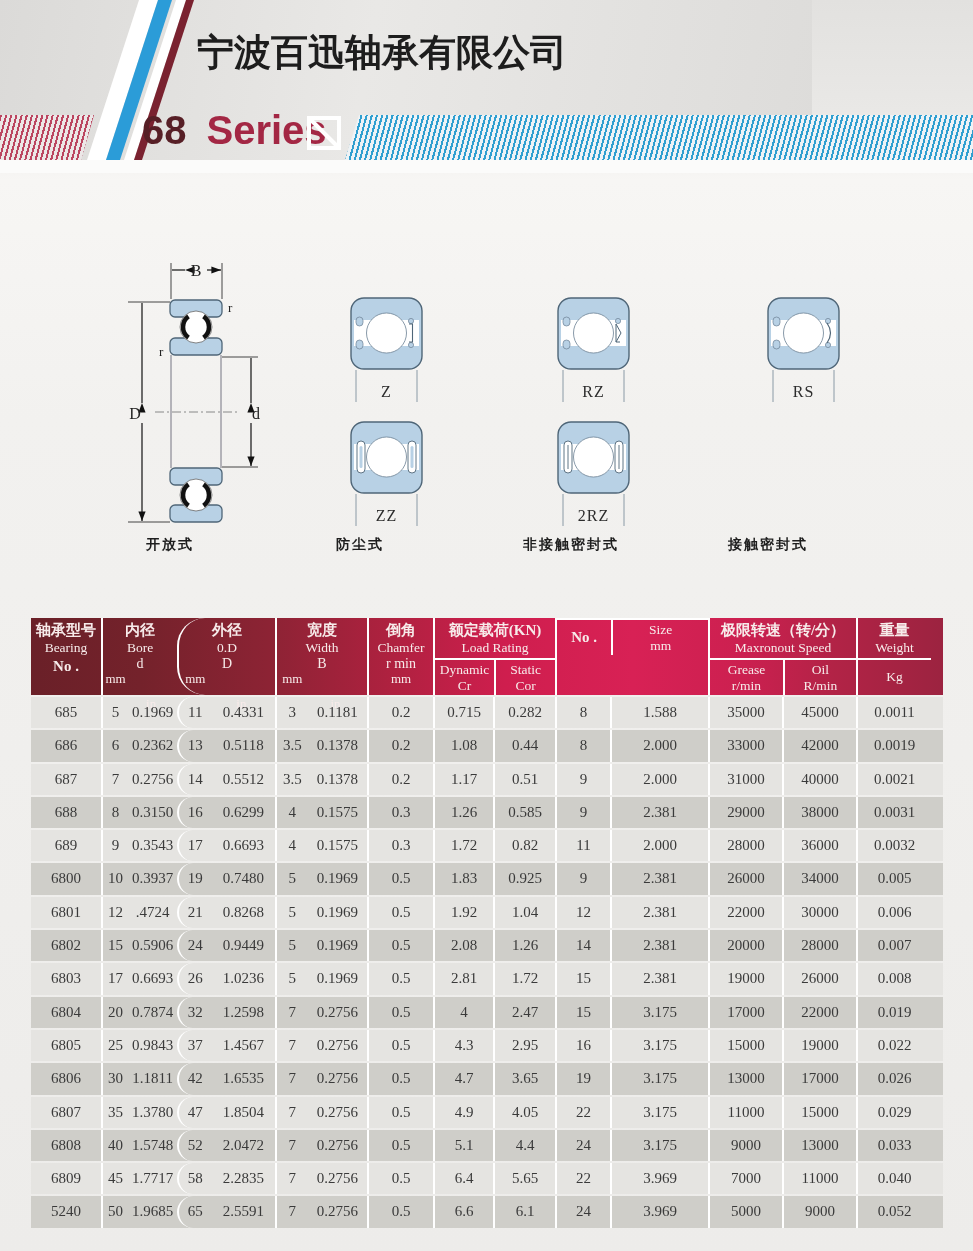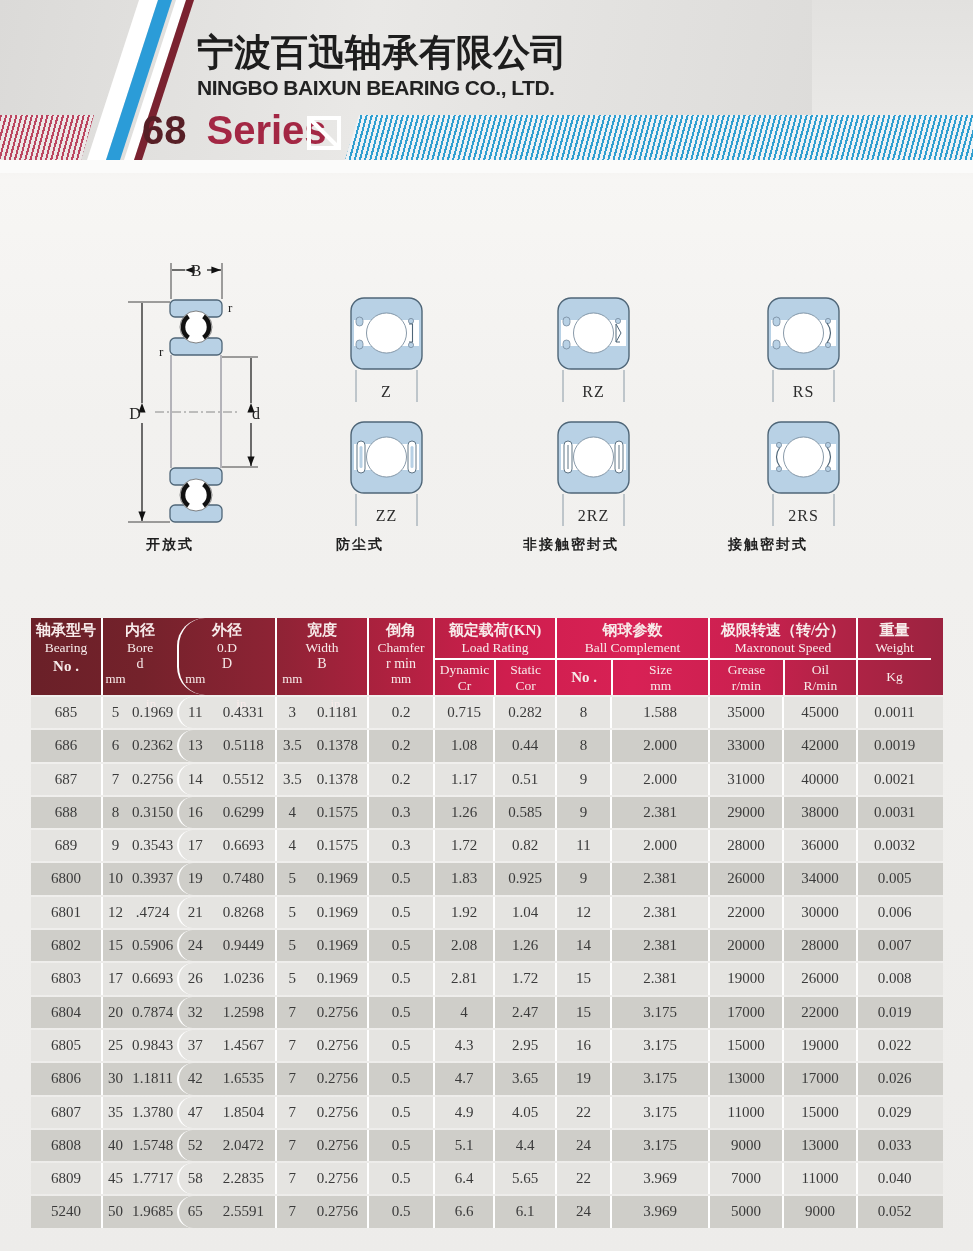--- a/index.html
+++ b/index.html
@@ -76,21 +76,20 @@
 <div class="page">
 
   <div class="banner">
     <div class="stripe w1"></div>
     <div class="stripe bl"></div>
     <div class="stripe w2"></div>
     <div class="stripe mr"></div>
     <div class="hatch-left"></div>
     <div class="hatch-right"></div>
     <div class="title-cn">宁波百迅轴承有限公司</div>
-    <div class="title-en">NINGBO BAIXUN BEARING CO., LTD.</div>
     <div class="series"><span class="num">68</span><span class="word">Series</span></div>
     <div class="logo-box">
       <svg width="34" height="34" viewBox="0 0 34 34">
         <rect x="2" y="2" width="30" height="30" fill="none" stroke="#ffffff" stroke-width="4"></rect>
         <line x1="3" y1="3" x2="31" y2="31" stroke="#ffffff" stroke-width="4"></line>
       </svg>
     </div>
   </div>
   <div class="banner-strip"></div>
 
@@ -214,36 +213,20 @@
       <rect x="6" y="20" width="7" height="9" rx="3.5" fill="#b8d1e5" stroke="#6b8093" stroke-width="0.7"></rect>
       <rect x="6" y="43" width="7" height="9" rx="3.5" fill="#b8d1e5" stroke="#6b8093" stroke-width="0.7"></rect>
       <circle cx="61" cy="24" r="2.6" fill="#b8d1e5" stroke="#6b8093" stroke-width="0.7"></circle>
       <circle cx="61" cy="48" r="2.6" fill="#b8d1e5" stroke="#6b8093" stroke-width="0.7"></circle>
       <path d="M60 26 Q67 36 60 46" fill="none" stroke="#4f6678" stroke-width="1.2"></path>
       <circle cx="36.5" cy="36" r="20" fill="#fff" stroke="#6b8093" stroke-width="0.8"></circle>
     </svg>
     <div class="code">RS</div>
   </div>
 
-  <div class="btype" style="left:767px;top:421px;">
-    <svg width="73" height="106" viewBox="0 0 73 106">
-      <line x1="6" y1="73" x2="6" y2="105" stroke="#8a9aa6" stroke-width="1"></line>
-      <line x1="67" y1="73" x2="67" y2="105" stroke="#8a9aa6" stroke-width="1"></line>
-      <rect x="1" y="1" width="71" height="71" rx="13" fill="#b8d1e5" stroke="#4f6678" stroke-width="1.4"></rect>
-      <rect x="4" y="23" width="65" height="26" fill="#fff"></rect>
-      <path d="M13 26 Q6 36 13 46" fill="none" stroke="#4f6678" stroke-width="1.2"></path>
-      <circle cx="12" cy="24" r="2.6" fill="#b8d1e5" stroke="#6b8093" stroke-width="0.7"></circle>
-      <circle cx="12" cy="48" r="2.6" fill="#b8d1e5" stroke="#6b8093" stroke-width="0.7"></circle>
-      <path d="M60 26 Q67 36 60 46" fill="none" stroke="#4f6678" stroke-width="1.2"></path>
-      <circle cx="61" cy="24" r="2.6" fill="#b8d1e5" stroke="#6b8093" stroke-width="0.7"></circle>
-      <circle cx="61" cy="48" r="2.6" fill="#b8d1e5" stroke="#6b8093" stroke-width="0.7"></circle>
-      <circle cx="36.5" cy="36" r="20" fill="#fff" stroke="#6b8093" stroke-width="0.8"></circle>
-    </svg>
-    <div class="code">2RS</div>
-  </div>
 
   <div class="diag-label" style="left:336px;top:536px;width:100px;">防尘式</div>
   <div class="diag-label" style="left:523px;top:536px;width:150px;">非接触密封式</div>
   <div class="diag-label" style="left:728px;top:536px;width:150px;">接触密封式</div>
 
   <div class="btable">
     <div class="thead">
       <div class="hu single c0">
         <div class="cn">轴承型号</div>
         <div class="en">Bearing</div>
@@ -292,24 +275,20 @@
               <div>Dynamic</div>
               <div>Cr</div>
             </div>
           <div class="hsub c6">
               <div>Static</div>
               <div>Cor</div>
             </div>
         </div>
       </div>
       <div class="hu g3">
-        <div class="hg-top">
-          <div class="cn">钢球参数</div>
-          <div class="en">Ball Complement</div>
-        </div>
         <div class="hg-bottom">
           <div class="hsub c7">
               <div class="b">No .</div>
             </div>
           <div class="hsub c8">
               <div>Size</div>
               <div>mm</div>
             </div>
         </div>
       </div>

